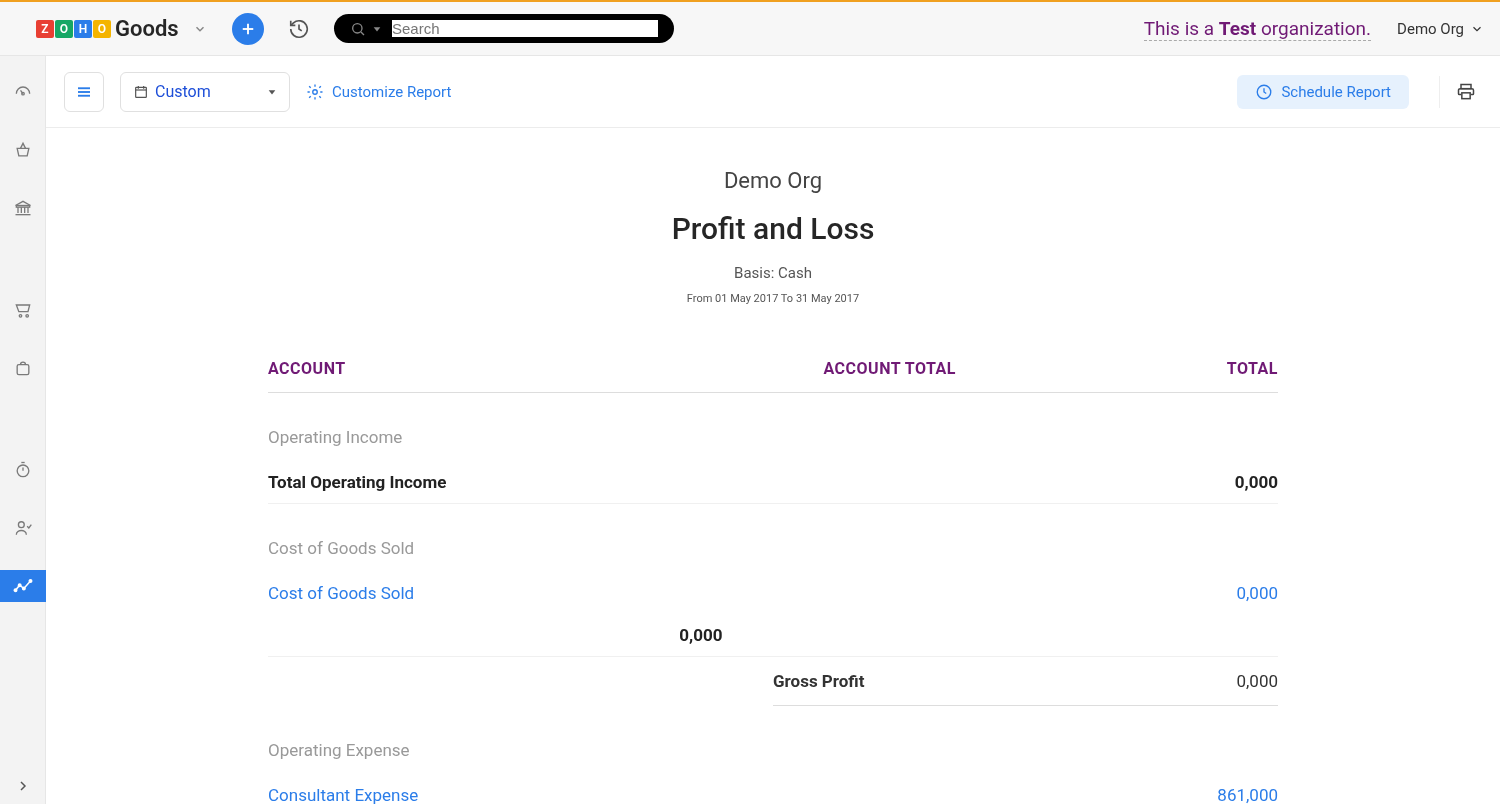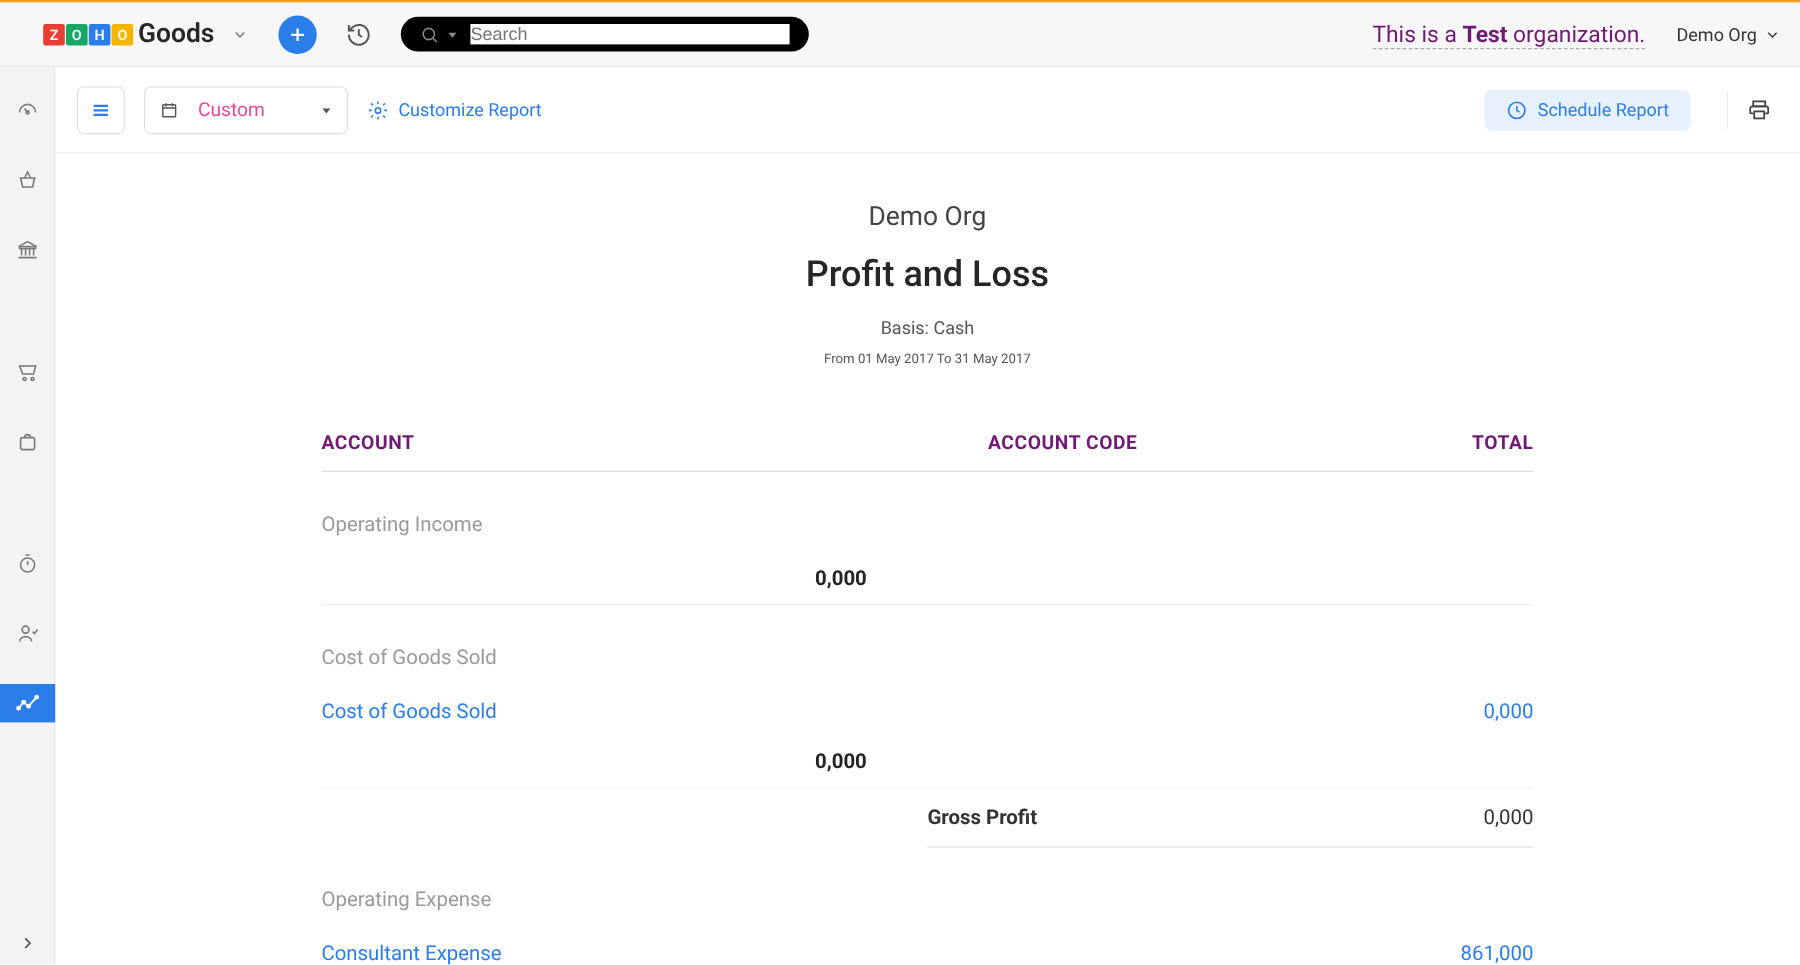--- a/index.html
+++ b/index.html
@@ -24,21 +24,21 @@
 .layout { display:flex; height: calc(100vh - 56px); }
 .siderail { width:46px; background:#f3f3f3; border-right:1px solid #e6e6e6; display:flex; flex-direction:column; align-items:center; padding-top: 20px; gap: 26px; }
 .siderail .ic { width:46px; height:32px; display:flex; align-items:center; justify-content:center; color:#7a7a7a; cursor:pointer; }
 .siderail .ic.active { background:#2b7de9; color:#fff; }
 .siderail .railgap { height: 18px; }
 .siderail .expand { margin-top:auto; margin-bottom:10px; color:#555; cursor:pointer; }
 
 .main { flex:1; display:flex; flex-direction:column; overflow:hidden; }
 .toolbar { height: 72px; border-bottom:1px solid #ececec; display:flex; align-items:center; padding: 0 18px; gap: 16px; }
 .menu-toggle { width:40px; height:40px; border:1px solid #e0e0e0; border-radius:6px; display:flex; align-items:center; justify-content:center; color:#2b7de9; cursor:pointer; }
-.date-select { height:40px; border:1px solid #e0e0e0; border-radius:6px; padding:0 12px; display:flex; align-items:center; gap:16px; cursor:pointer; min-width:170px; color:#ec4899; }
+.date-select { height:40px; border:1px solid #e0e0e0; border-radius:6px; padding:0 12px; display:flex; align-items:center; gap:6px; cursor:pointer; min-width:170px; color:#1d4ed8; }
 .customize { display:flex; align-items:center; gap:8px; color:#2b7de9; cursor:pointer; font-size:15px; }
 .toolbar-spacer { flex:1; }
 .schedule { background:#e6f1fd; color:#2b7de9; border-radius:6px; padding:8px 18px; display:flex; align-items:center; gap:8px; font-size:15px; cursor:pointer; }
 .print-btn { margin-left:14px; color:#444; cursor:pointer; padding:6px; border-left:1px solid #eee; padding-left:16px;}
 
 .report { flex:1; overflow-y:auto; padding: 40px 60px 60px; }
 .report-header { text-align:center; margin-bottom: 40px; }
 .org-name { font-size:22px; color:#444; margin-bottom: 18px; }
 .report-title { font-size:30px; color:#262626; margin-bottom: 18px; font-weight:500; }
 .basis { font-size:15px; color:#555; margin-bottom:10px; }
@@ -234,26 +234,27 @@
       <div class="report-header">
         <div class="org-name">Demo Org</div>
         <div class="report-title">Profit and Loss</div>
         <div class="basis">Basis: Cash</div>
         <div class="daterange">From 01 May 2017 To 31 May 2017</div>
       </div>
 
       <div class="tbl">
         <div class="hdr">
           <div class="c1">ACCOUNT</div>
-          <div class="c2">ACCOUNT CODE</div>
+          <div class="c2">ACCOUNT TOTAL</div>
           <div class="c3">TOTAL</div>
         </div>
 
         <div class="sec">Operating Income</div>
         <div class="row bold">
+          <div class="c1">Total Operating Income</div>
           <div class="c2"></div>
           <div class="c3">0,000</div>
         </div>
 
         <div class="sec">Cost of Goods Sold</div>
         <div class="row link nob">
           <div class="c1">Cost of Goods Sold</div>
           <div class="c2"></div>
           <div class="c3">0,000</div>
         </div>

